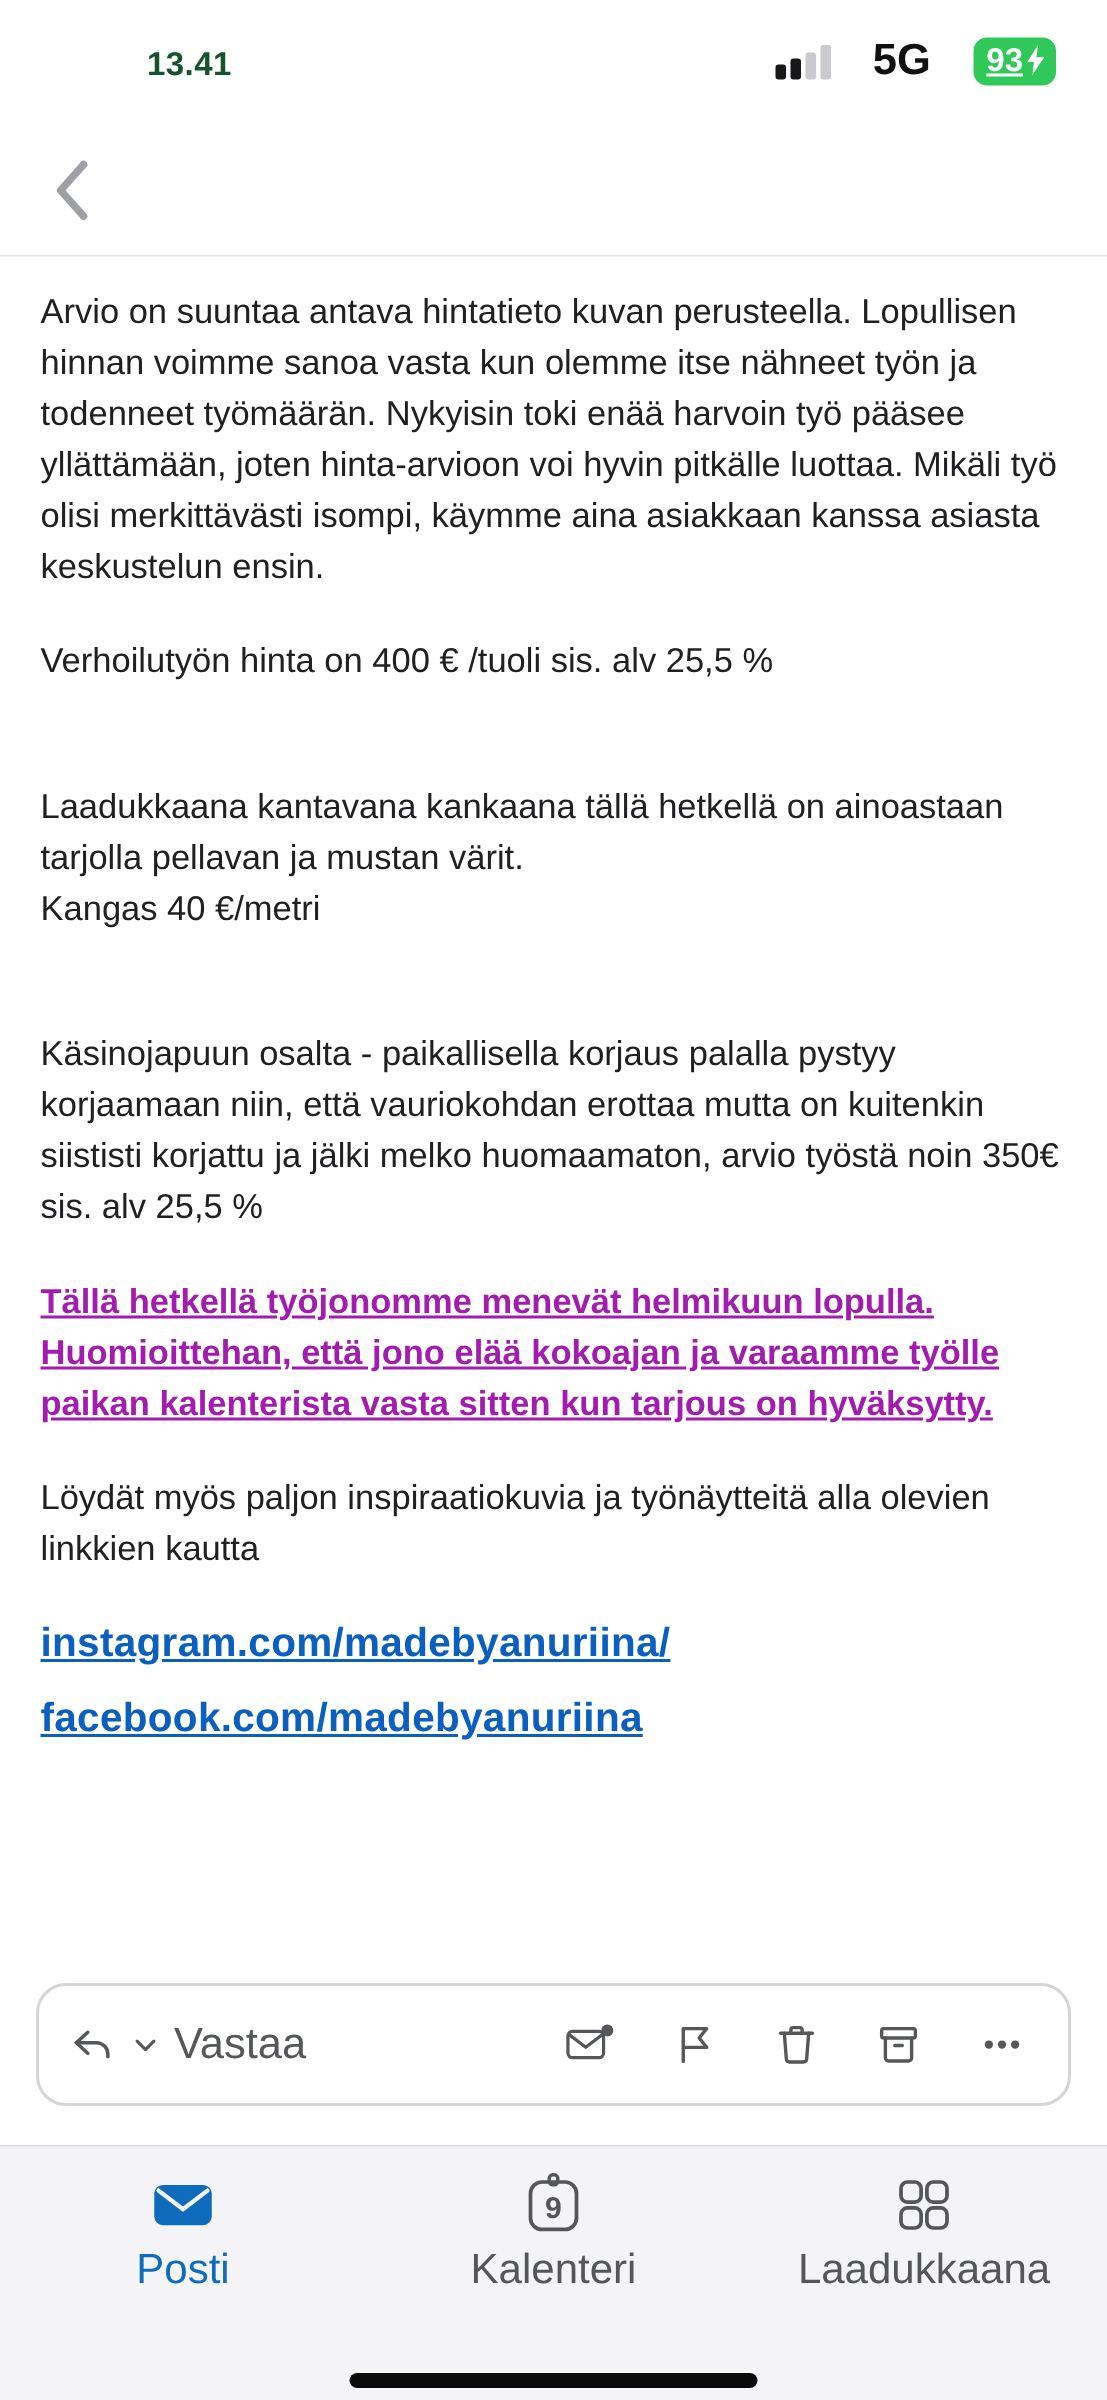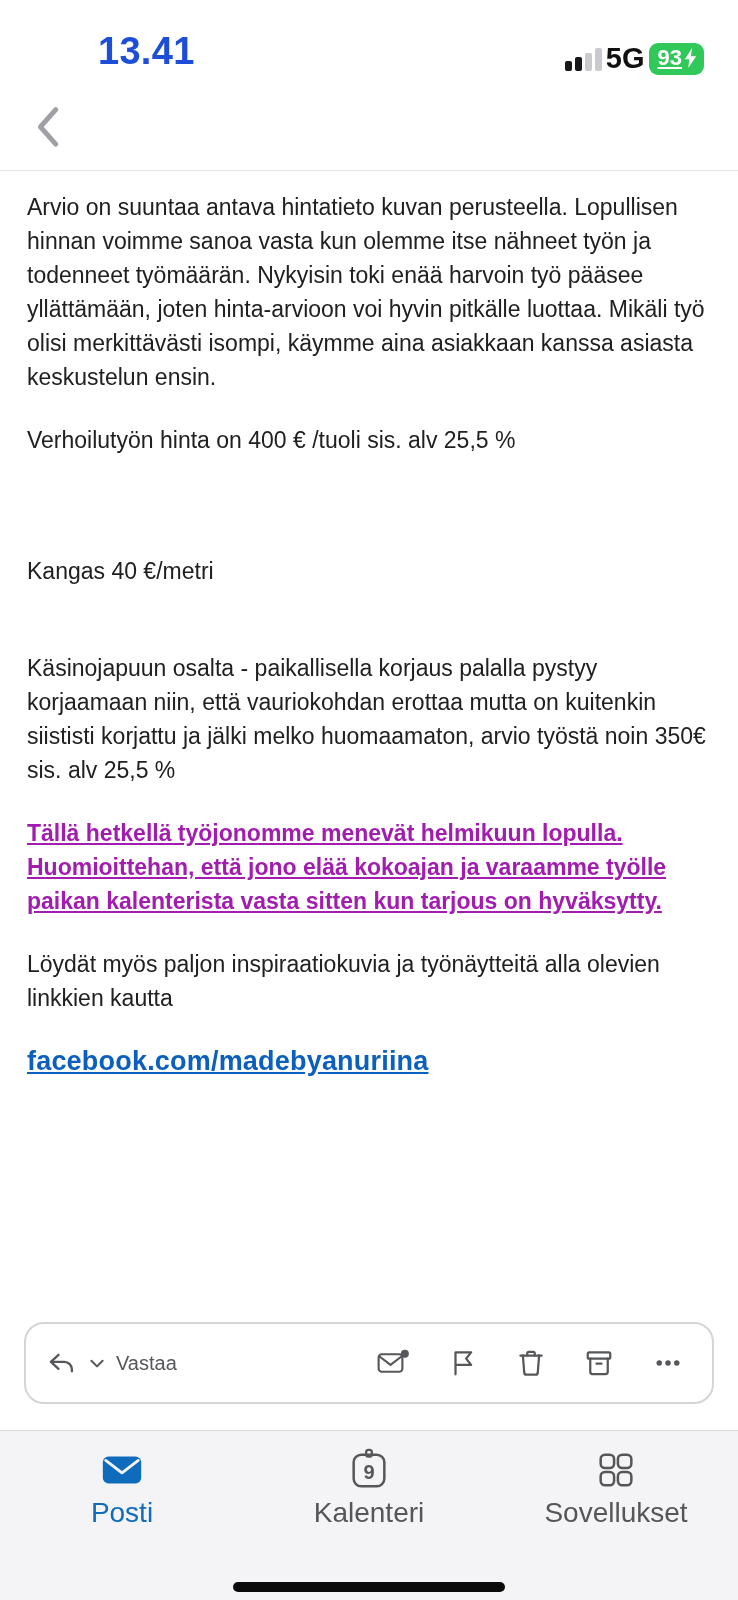--- a/index.html
+++ b/index.html
@@ -2,22 +2,22 @@
 <html><head>
 <meta charset="utf-8">
 <style>
   * { margin:0; padding:0; box-sizing:border-box; }
   html,body { background:#ffffff; }
   body { font-family:"Liberation Sans","DejaVu Sans",sans-serif; }
   .phone { position:relative; width:738px; height:1600px; background:#ffffff; overflow:hidden; margin:0 auto; }
 
   
   .status-bar { position:absolute; top:0; left:0; right:0; height:100px; }
-  .status-time { position:absolute; left:98px; top:30px; font-size:38px; font-weight:700; color:#1d4ed8; letter-spacing:0.3px; }
-  .status-right { position:absolute; right:34px; top:42px; display:flex; align-items:center; gap:4px; }
+  .status-time { position:absolute; left:98px; top:30px; font-size:22px; font-weight:700; color:#14532d; letter-spacing:0.3px; }
+  .status-right { position:absolute; right:34px; top:24px; display:flex; align-items:center; gap:28px; }
   .signal { display:flex; align-items:flex-end; gap:3px; height:24px; }
   .signal i { display:block; width:7px; border-radius:2px; background:#c9c9ce; }
   .signal i.on { background:#17171a; }
   .signal .b1{height:10px;} .signal .b2{height:14px;} .signal .b3{height:18px;} .signal .b4{height:23px;}
   .net-type { font-size:29px; font-weight:700; color:#111114; }
   .battery { display:flex; align-items:center; gap:2px; background:#31c85a; color:#fff; border-radius:9px; padding:2px 7px 3px 9px; font-size:22px; font-weight:700; height:32px;text-decoration:underline; }
   .battery svg { display:block; }
 
   
   .back-button { position:absolute; top:98px; left:22px; width:56px; height:56px; background:none; border:none; cursor:pointer; }
@@ -27,21 +27,21 @@
   .email-body { position:absolute; top:190px; left:27px; right:25px; font-size:23px; line-height:34px; color:#202022; }
   .email-body p { margin:0 0 29px 0; }
   .bold-para { font-weight:700; color:#a21caf;text-decoration:underline; }
   .gap-top { margin-top:36px; }
   .orange-link { color:#dfa024; text-decoration:underline; cursor:pointer; }
   .social-links { margin-top:22px; }
   .social-link { display:block; font-size:27px; font-weight:700; color:#0b5fbf; text-decoration:underline; margin-bottom:16px; letter-spacing:0.2px; cursor:pointer; }
 
   
   .reply-toolbar { position:absolute; left:24px; right:24px; bottom:196px; height:82px; border:2px solid #d5d5d9; border-radius:20px; background:#fff; display:flex; align-items:center; justify-content:space-between; padding:0 28px 0 20px; }
-  .reply-left { display:flex; align-items:center; gap:10px; background:none; border:none; color:#55575a; font-size:20px; font-family:inherit; cursor:pointer; }
+  .reply-left { display:flex; align-items:center; gap:10px; background:none; border:none; color:#55575a; font-size:29px; font-family:inherit; cursor:pointer; }
   .toolbar-actions { display:flex; align-items:center; gap:38px; }
   .icon-btn { background:none; border:none; padding:0; cursor:pointer; display:flex; align-items:center; }
   .icon-btn svg, .reply-left svg { display:block; }
 
   
   .tab-bar { position:absolute; left:0; right:0; bottom:0; height:170px; background:#f4f4f6; border-top:1px solid #dbdbdd; display:flex; justify-content:space-between; padding:16px 52px 0; }
   .tab { display:flex; flex-direction:column; align-items:center; gap:4px; width:140px; background:none; border:none; cursor:pointer; font-family:inherit; }
   .tab-label { font-size:28px; color:#54565a; }
   .tab--active .tab-label { color:#0f6cbd; font-weight:500; }
   .home-indicator { position:absolute; bottom:8px; left:50%; transform:translateX(-50%); width:272px; height:10px; border-radius:5px; background:#0a0a0a; z-index:5; }
@@ -78,35 +78,36 @@
 
   <div class="divider"></div>
 
   <main class="email-body">
     <p>Arvio on suuntaa antava hintatieto kuvan perusteella. Lopullisen hinnan voimme sanoa vasta kun olemme itse nähneet työn ja todenneet työmäärän. Nykyisin toki enää harvoin työ pääsee yllättämään, joten hinta-arvioon voi hyvin pitkälle luottaa. Mikäli työ olisi merkittävästi isompi, käymme aina asiakkaan kanssa asiasta keskustelun ensin.</p>
 
     <p>Verhoilutyön hinta on 400 € /tuoli sis. alv 25,5 %</p>
 
     <p>
       <br>
-      <br>
+      <span>Laadukkaana kantavana kankaana tällä hetkellä on ainoastaan tarjolla pellavan ja mustan värit.</span><br>
       <span>Kangas 40 €/metri</span>
     </p>
 
     <p>
       <br>
       <span>Käsinojapuun osalta - paikallisella korjaus palalla pystyy korjaamaan niin, että vauriokohdan erottaa mutta on kuitenkin siististi korjattu ja jälki melko huomaamaton, arvio työstä noin 350€ sis. alv 25,5 %</span>
     </p>
 
 
     <p class="bold-para">Tällä hetkellä työjonomme menevät helmikuun lopulla. Huomioittehan, että jono elää kokoajan ja varaamme työlle paikan kalenterista vasta sitten kun tarjous on hyväksytty.</p>
 
     <p class="gap-top">Löydät myös paljon inspiraatiokuvia ja työnäytteitä  alla olevien linkkien kautta</p>
 
     <div class="social-links">
+      <a class="social-link">instagram.com/madebyanuriina/</a>
       <a class="social-link">facebook.com/madebyanuriina</a>
     </div>
   </main>
 
   <div class="reply-toolbar">
     <button class="reply-left">
       <svg width="32" height="28" viewBox="0 0 26 24">
         <path d="M10 5 L3.5 11 L10 17" stroke="#55575a" stroke-width="2" fill="none" stroke-linecap="round" stroke-linejoin="round"></path>
         <path d="M3.5 11 H15 a6.5 6.5 0 0 1 6.5 6.5 V19" stroke="#55575a" stroke-width="2" fill="none" stroke-linecap="round"></path>
       </svg>
@@ -171,19 +172,19 @@
       <span class="tab-label">Kalenteri</span>
     </button>
 
     <button class="tab">
       <svg width="46" height="46" viewBox="0 0 48 48">
         <rect x="8" y="8" width="14" height="14" rx="4.5" stroke="#54565a" stroke-width="2.6" fill="none"></rect>
         <rect x="26" y="8" width="14" height="14" rx="4.5" stroke="#54565a" stroke-width="2.6" fill="none"></rect>
         <rect x="8" y="26" width="14" height="14" rx="4.5" stroke="#54565a" stroke-width="2.6" fill="none"></rect>
         <rect x="26" y="26" width="14" height="14" rx="4.5" stroke="#54565a" stroke-width="2.6" fill="none"></rect>
       </svg>
-      <span class="tab-label">Sovellukset</span>
+      <span class="tab-label">Laadukkaana</span>
     </button>
   </footer>
 
   <div class="home-indicator"></div>
 
 </div>
 
 </body></html>

